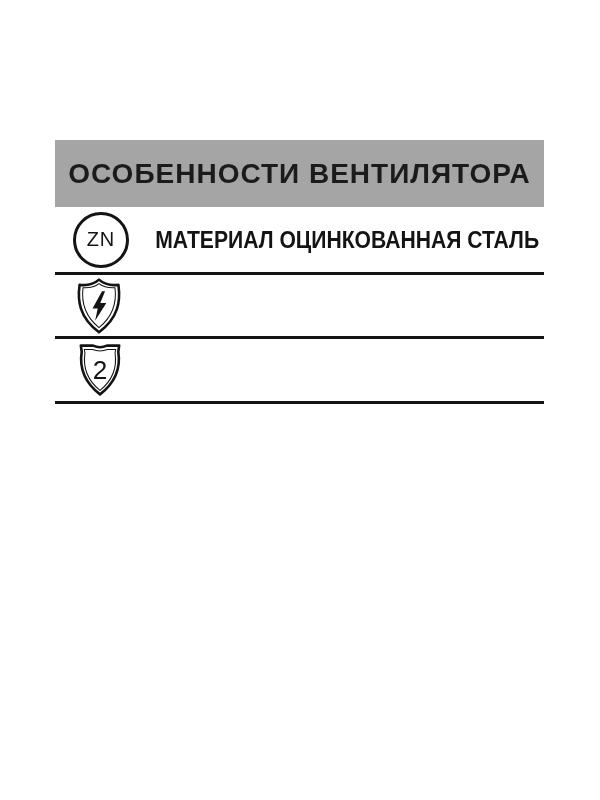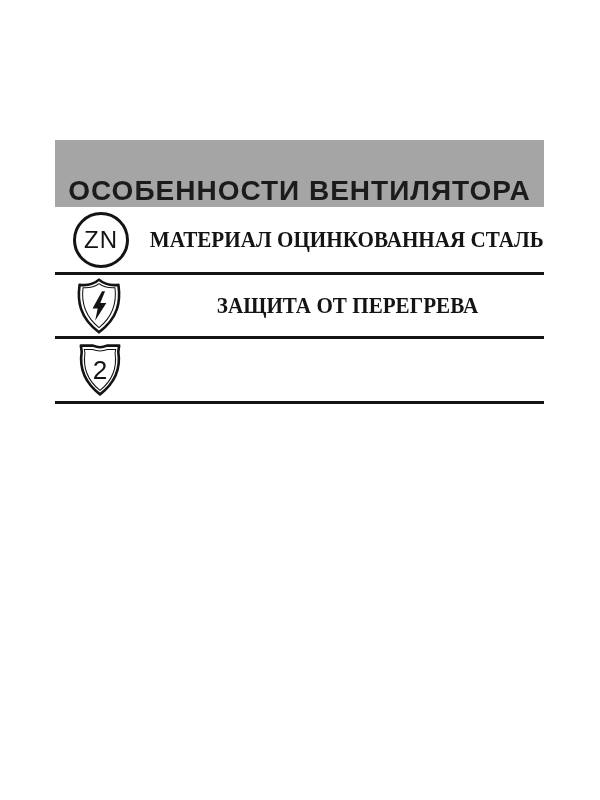--- a/index.html
+++ b/index.html
@@ -17,21 +17,21 @@
   .poster{
     position:relative;
     width:600px;height:800px;
     background:var(--paper);
   }
   .banner{
     position:absolute;
     left:55px;top:140px;
     width:489px;height:67px;
     background:var(--banner-bg);
-    display:flex;align-items:flex-end;justify-content:center;
+    display:flex;align-items:center;justify-content:center;
   }
   .banner-title{
     margin:0;
     font-size:28px;
     font-weight:700;
     letter-spacing:1px;
     color:#1b1b1b;
     white-space:nowrap;
   }
   .feature-row{
@@ -49,29 +49,29 @@
     display:flex;align-items:center;justify-content:center;
   }
   .zn-circle{
     width:50px;height:50px;
     border:3.5px solid var(--ink);
     border-radius:50%;
     background:var(--paper);
     display:flex;align-items:center;justify-content:center;
   }
   .zn-text{
-    font-size:24px;
+    font-size:20px;
     font-weight:400;
     letter-spacing:1px;
     color:var(--ink);
   }
   .label-wrap{
     position:absolute;
     left:95px;right:0;top:0;bottom:0;
-    display:flex;align-items:center;justify-content:center;font-family:Liberation Serif, serif;
+    display:flex;align-items:center;justify-content:center;
   }
   .feature-label{
     font-size:24px;
     font-weight:700;
     color:var(--ink);
     white-space:nowrap;
     transform:scaleX(0.88);
     transform-origin:center center;
   }
   .divider{
@@ -113,23 +113,20 @@
   <div class="divider divider-1"></div>
 
   <section class="feature-row row-2">
     <div class="icon-cell">
       <svg class="shield-svg" width="52" height="57" viewBox="0 0 60 66">
         <path d="M30 2.5 C35.5 7.5 44 9.5 52.5 8.5 C55 27 53 46 30 63.5 C7 46 5 27 7.5 8.5 C16 9.5 24.5 7.5 30 2.5 Z" fill="#ffffff" stroke="var(--ink, #141414)" stroke-width="3" stroke-linejoin="round"></path>
         <path d="M30 7 C34.5 10.5 41 12.3 48.5 11.8 C50.3 26.5 48.5 43 30 58 C11.5 43 9.7 26.5 11.5 11.8 C19 12.3 25.5 10.5 30 7 Z" fill="none" stroke="var(--ink, #141414)" stroke-width="1.2"></path>
         <path d="M33.5 16 L22.5 36 L28.5 36 L25.5 50 L38.5 29.5 L31.5 29.5 L37 16 Z" fill="var(--ink, #141414)"></path>
       </svg>
     </div>
-    <div class="label-wrap">
-      <span class="feature-label">ЗАЩИТА ОТ ПЕРЕГРЕВА</span>
-    </div>
   </section>
 
   <div class="divider divider-2"></div>
 
   <section class="feature-row row-3">
     <div class="icon-cell">
       <svg class="shield-svg" width="54" height="58" viewBox="0 0 62 66">
         <path d="M9 5 L23 5 C28.5 7.5 33.5 7.5 39 5 L53 5 L52 12 C54.5 28 51.5 45 31 61 C10.5 45 7.5 28 10 12 Z" fill="#ffffff" stroke="var(--ink, #141414)" stroke-width="3" stroke-linejoin="round"></path>
         <path d="M13 9.5 L22.5 9.5 C28.2 11.7 33.8 11.7 39.5 9.5 L49 9.5 L48.3 13.5 C50.4 28 47.7 43 31 56.5 C14.3 43 11.6 28 13.7 13.5 Z" fill="none" stroke="var(--ink, #141414)" stroke-width="1.2"></path>
         <text class="shield-num" x="31" y="43" text-anchor="middle">2</text>

